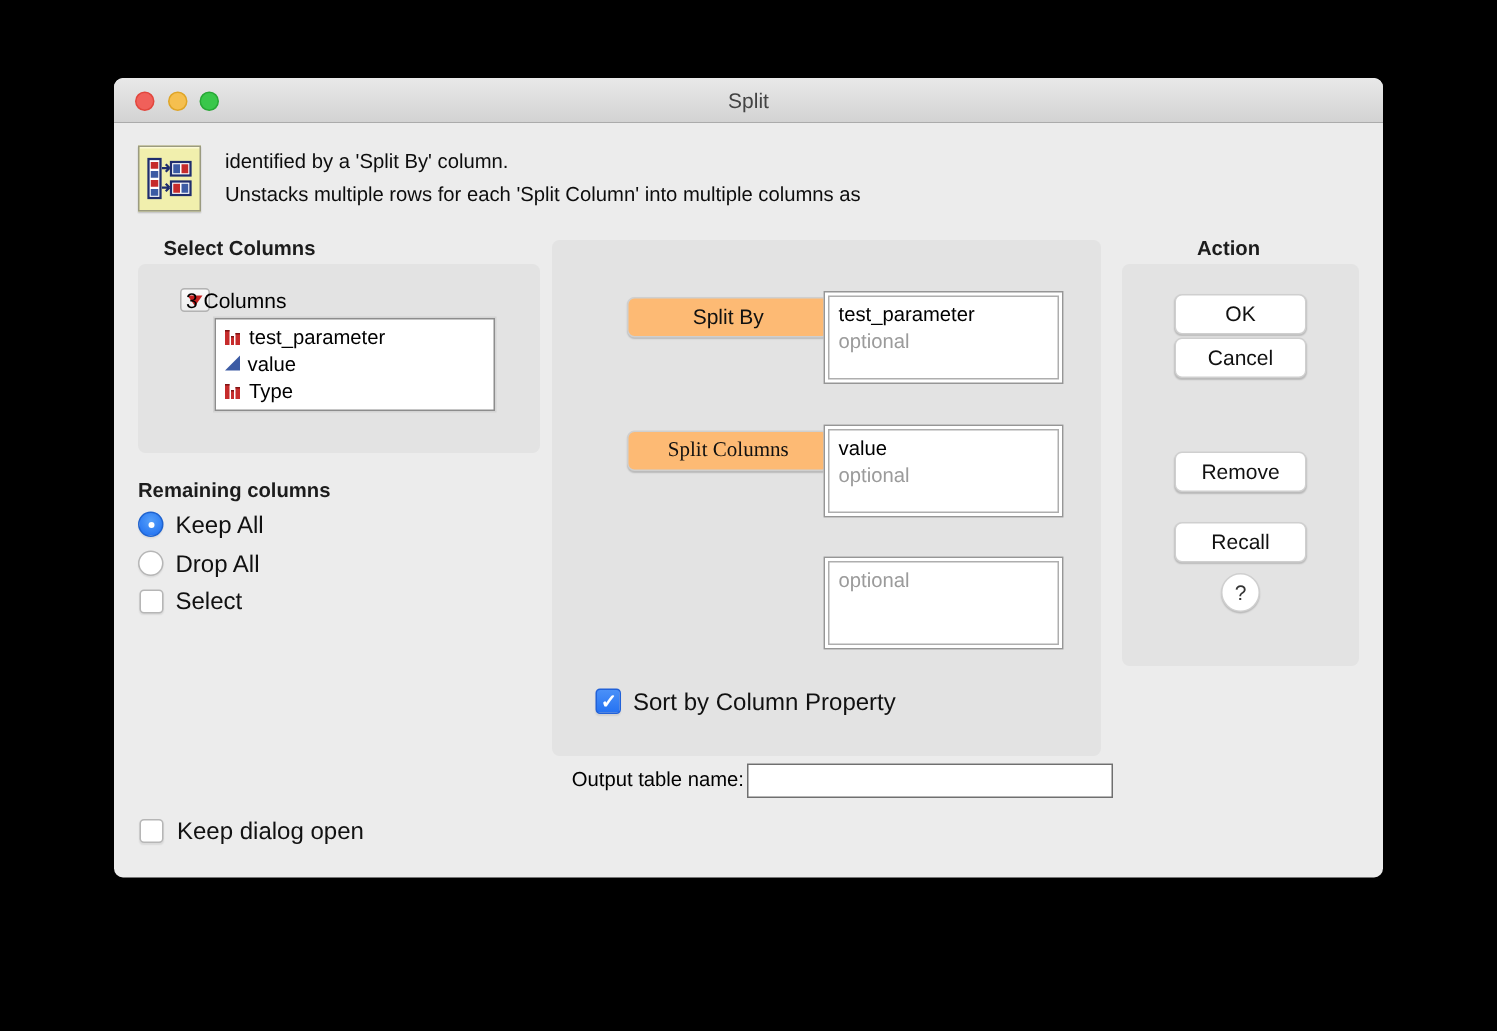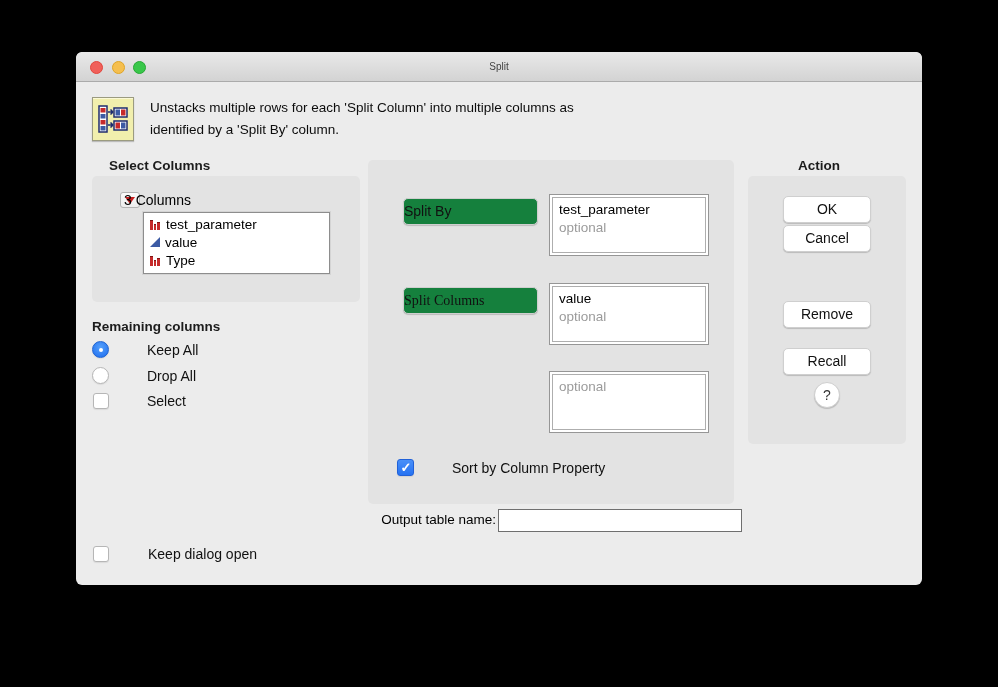--- a/index.html
+++ b/index.html
@@ -11,21 +11,21 @@
     overflow:hidden;
   }
   .titlebar{
     position:absolute; left:0; top:0; right:0; height:30px;
     background:linear-gradient(#e9e9e9,#d3d3d3);
     border-bottom:1px solid #ababab;
     border-radius:6px 6px 0 0;
   }
   .title{
     position:absolute; left:0; right:0; top:0; height:30px;
-    text-align:center; line-height:30px; font-size:10px; color:#434343;
+    text-align:center; line-height:30px; font-size:14px; color:#434343;
   }
   .lights{ position:absolute; left:14px; top:8.5px; display:flex; gap:8.5px; }
   .light{ width:13px; height:13px; border-radius:50%; }
   .light.red{ background:#f0605a; border:1px solid #e2463d; }
   .light.yellow{ background:#f5bf4f; border:1px solid #dfa527; }
   .light.green{ background:#39c74a; border:1px solid #27a835; }
 
   .app-icon{
     position:absolute; left:16px; top:45px; width:42px; height:44px;
     background:#f1efad; border:1px solid #9b9b80;
@@ -57,28 +57,28 @@
   .icon-nominal i:nth-child(2){ height:6px; }
   .icon-nominal i:nth-child(3){ height:8px; }
   .icon-continuous{ width:0; height:0; border-left:10px solid transparent; border-bottom:10px solid #3c5ba4; }
 
   .radio{ position:absolute; width:17px; height:17px; border-radius:50%; background:#fff; border:1px solid #b6b6b6; box-shadow:0 1px 1px rgba(0,0,0,.08); }
   .radio.on{ background:radial-gradient(circle at 50% 35%, #55a0fa, #1c6cf0); border:1px solid #1f63cf; }
   .radio.on::after{ content:""; position:absolute; left:5.5px; top:5.5px; width:4.5px; height:4.5px; border-radius:50%; background:#fff; }
   .checkbox{ position:absolute; width:16px; height:16px; border-radius:3px; background:#fff; border:1px solid #b6b6b6; box-shadow:0 1px 1px rgba(0,0,0,.08); }
   .checkbox.on{ background:linear-gradient(#4a90f8,#2572f2); border:1px solid #2161d8; }
   .checkbox.on::after{ content:"✓"; position:absolute; left:2.5px; top:0px; font-size:13px; font-weight:bold; color:#fff; }
-  .ctl-label{ position:absolute; font-size:14px; color:#111;margin-left:30px; }
+  .ctl-label{ position:absolute; font-size:16px; color:#111; }
 
   
   .cast-btn{
-    position:absolute; left:327px; width:135px; height:27px;
-    background:#15803d; border:1px solid #cfcfcf; border-radius:5px;
+    position:absolute; left:342px; width:135px; height:27px;
+    background:#fdba74; border:1px solid #cfcfcf; border-radius:5px;
     box-shadow:0 1px 1px rgba(0,0,0,.18);
-    font-size:14px; color:#111; text-align:left; line-height:25px;
+    font-size:14px; color:#111; text-align:center; line-height:25px;
   }
   .dropzone{
     position:absolute; left:473px; width:160px; height:62px;
     background:#fff; border:1px solid #969696; padding:2px;
   }
   .dropzone .inner{ width:100%; height:100%; border:1px solid #aeaeae; padding:3px 6px; }
   .dz-value{ font-size:13.5px; color:#000; line-height:1.35; min-height:10px; }
   .dz-opt{ font-size:13.5px; color:#9b9b9b; line-height:1.35; }
 
   
@@ -126,22 +126,22 @@
       <path d="M10 22 h5 m0 0 l-2.5 -2.5 m2.5 2.5 l-2.5 2.5" stroke="#1f2d6e" stroke-width="1.5" fill="none"></path>
       <rect x="16" y="5" width="13" height="9" fill="#fff" stroke="#1f2d6e" stroke-width="1.5"></rect>
       <rect x="17.5" y="6.5" width="4.5" height="6" fill="#3c5ba4"></rect>
       <rect x="23" y="6.5" width="4.5" height="6" fill="#c62b2b"></rect>
       <rect x="16" y="18" width="13" height="9" fill="#fff" stroke="#1f2d6e" stroke-width="1.5"></rect>
       <rect x="17.5" y="19.5" width="4.5" height="6" fill="#c62b2b"></rect>
       <rect x="23" y="19.5" width="4.5" height="6" fill="#3c5ba4"></rect>
     </svg>
   </div>
   <div class="desc">
+    <div>identified by a 'Split By' column.</div>
     <div>Unstacks multiple rows for each 'Split Column' into multiple columns as</div>
-    <div>identified by a 'Split By' column.</div>
   </div>
 
   <div class="section-label" style="left:33px; top:106px;">Select Columns</div>
   <div class="panel" style="left:16px; top:124px; width:268px; height:126px;"></div>
   <div class="disclosure">
     <span class="tri-down"></span>
   </div>
   <div class="count-label">3 Columns</div>
   <div class="col-list">
     <div class="col-row">

